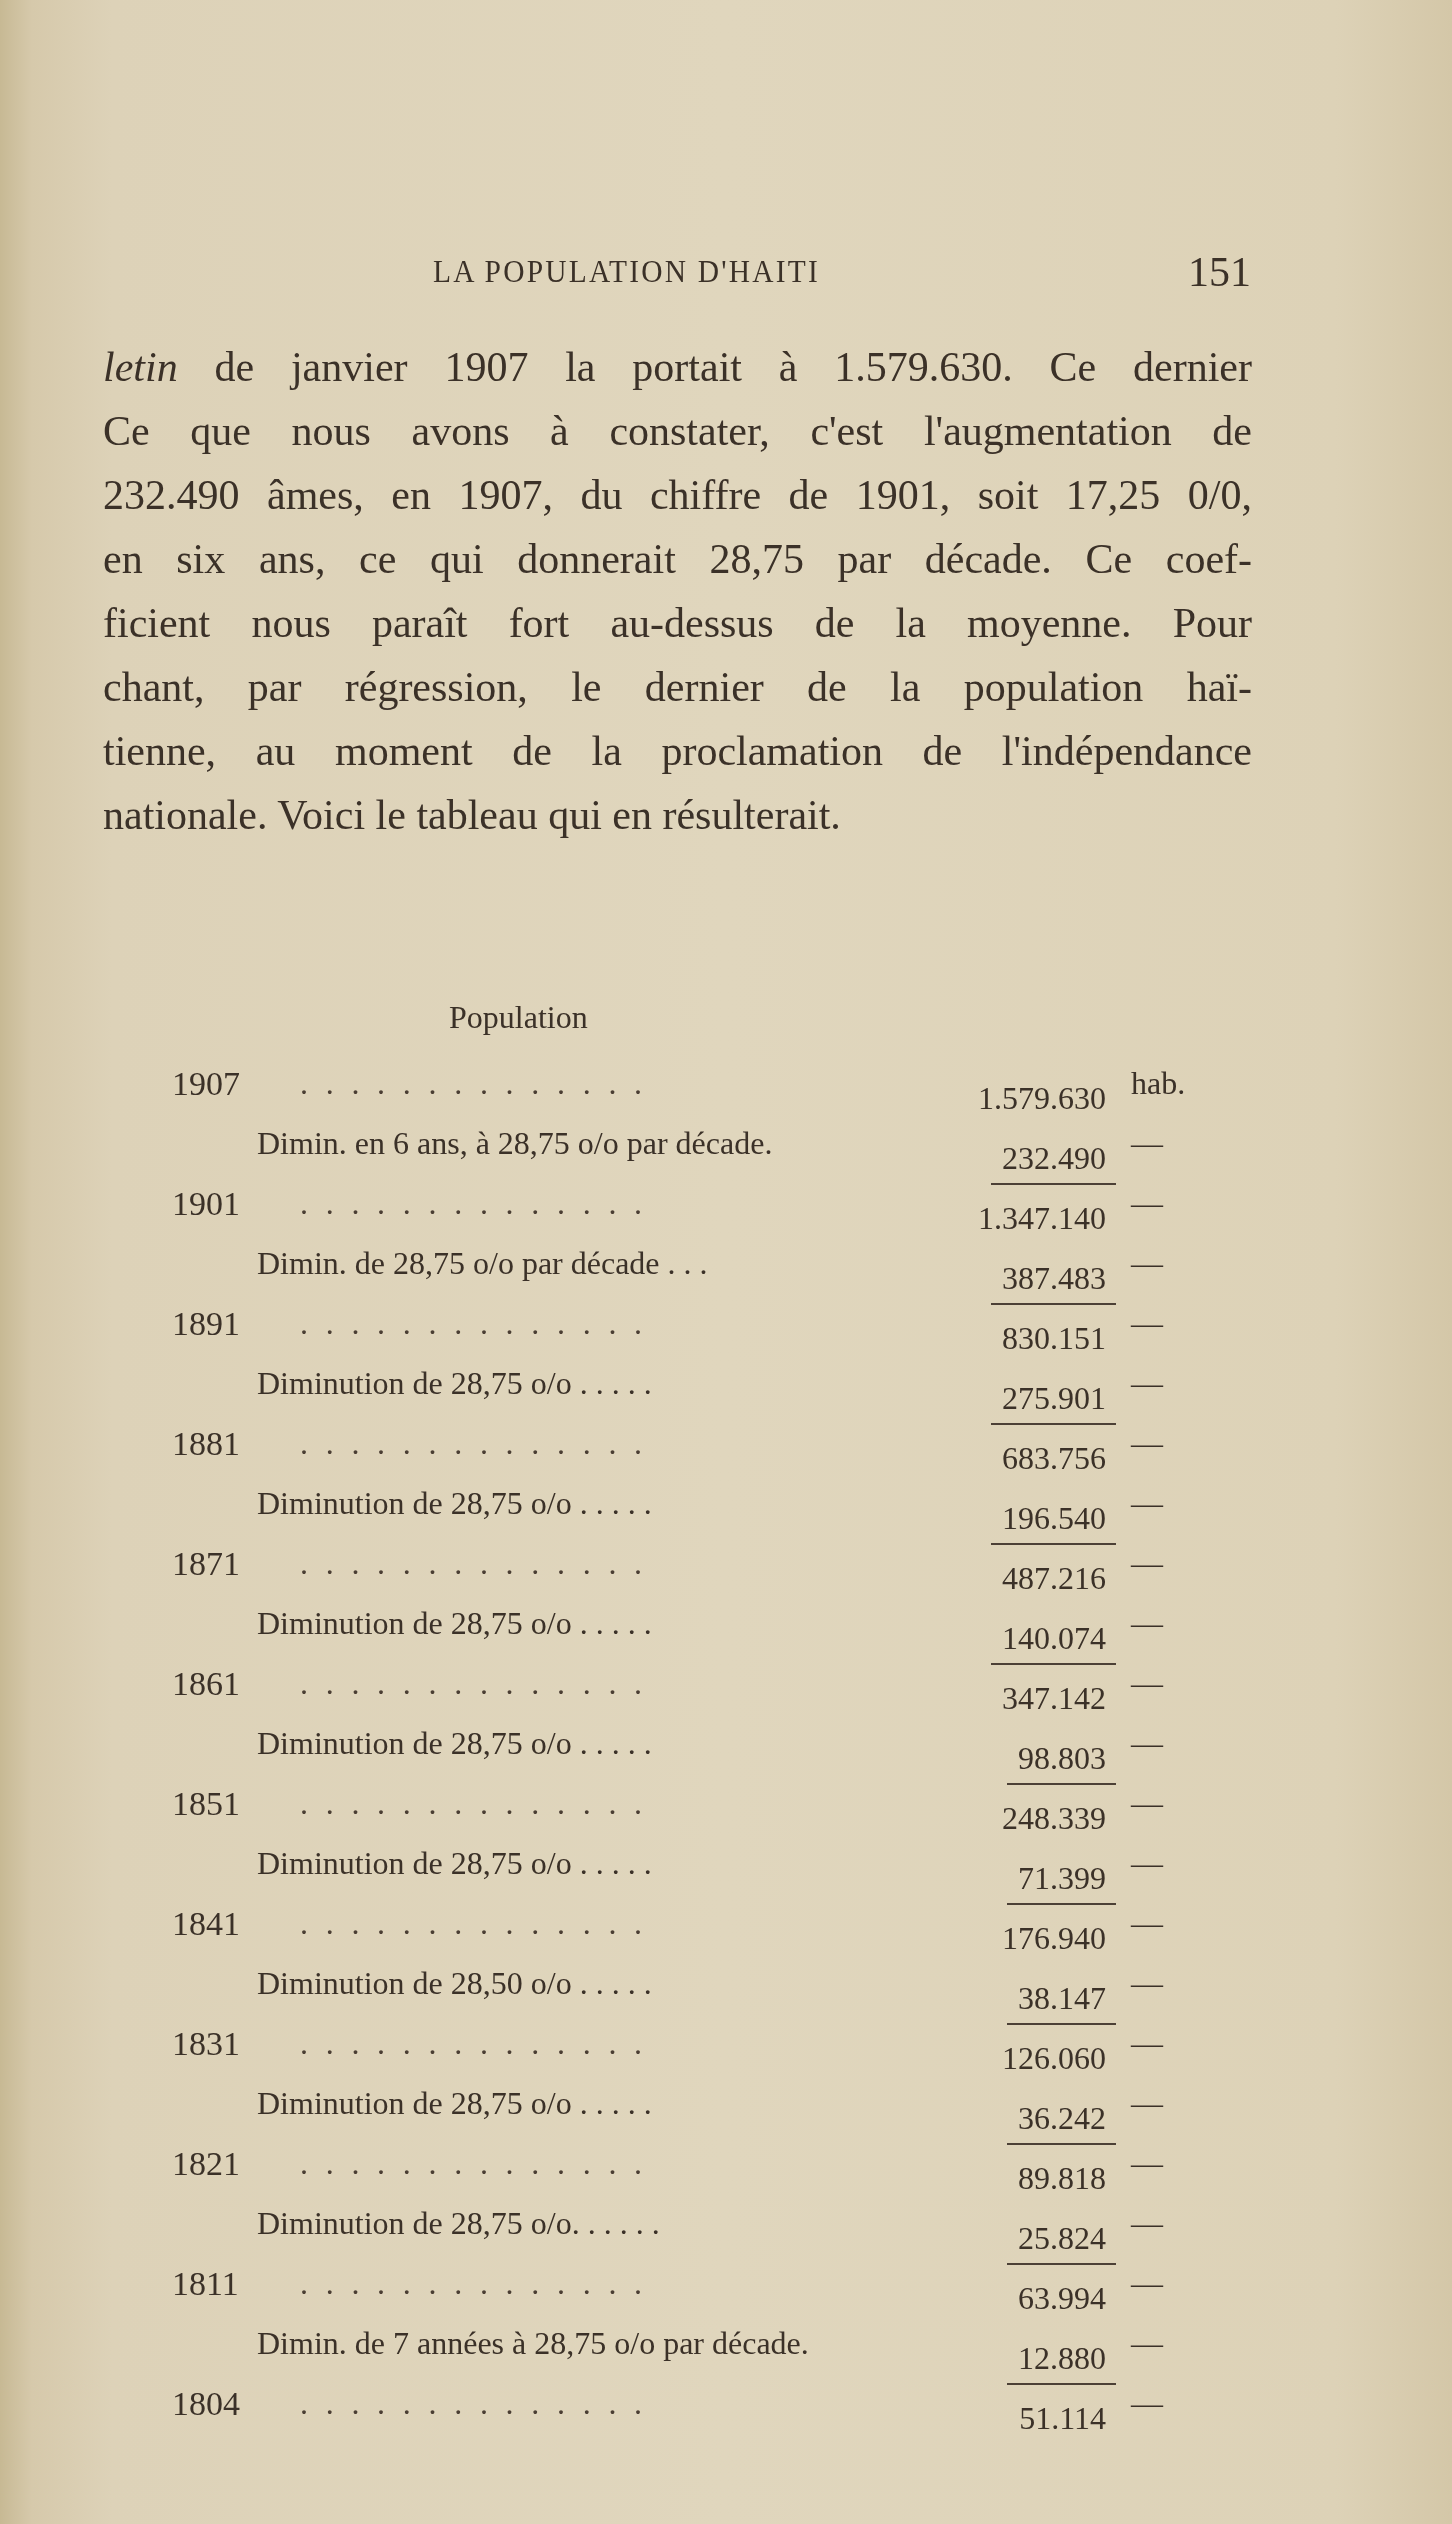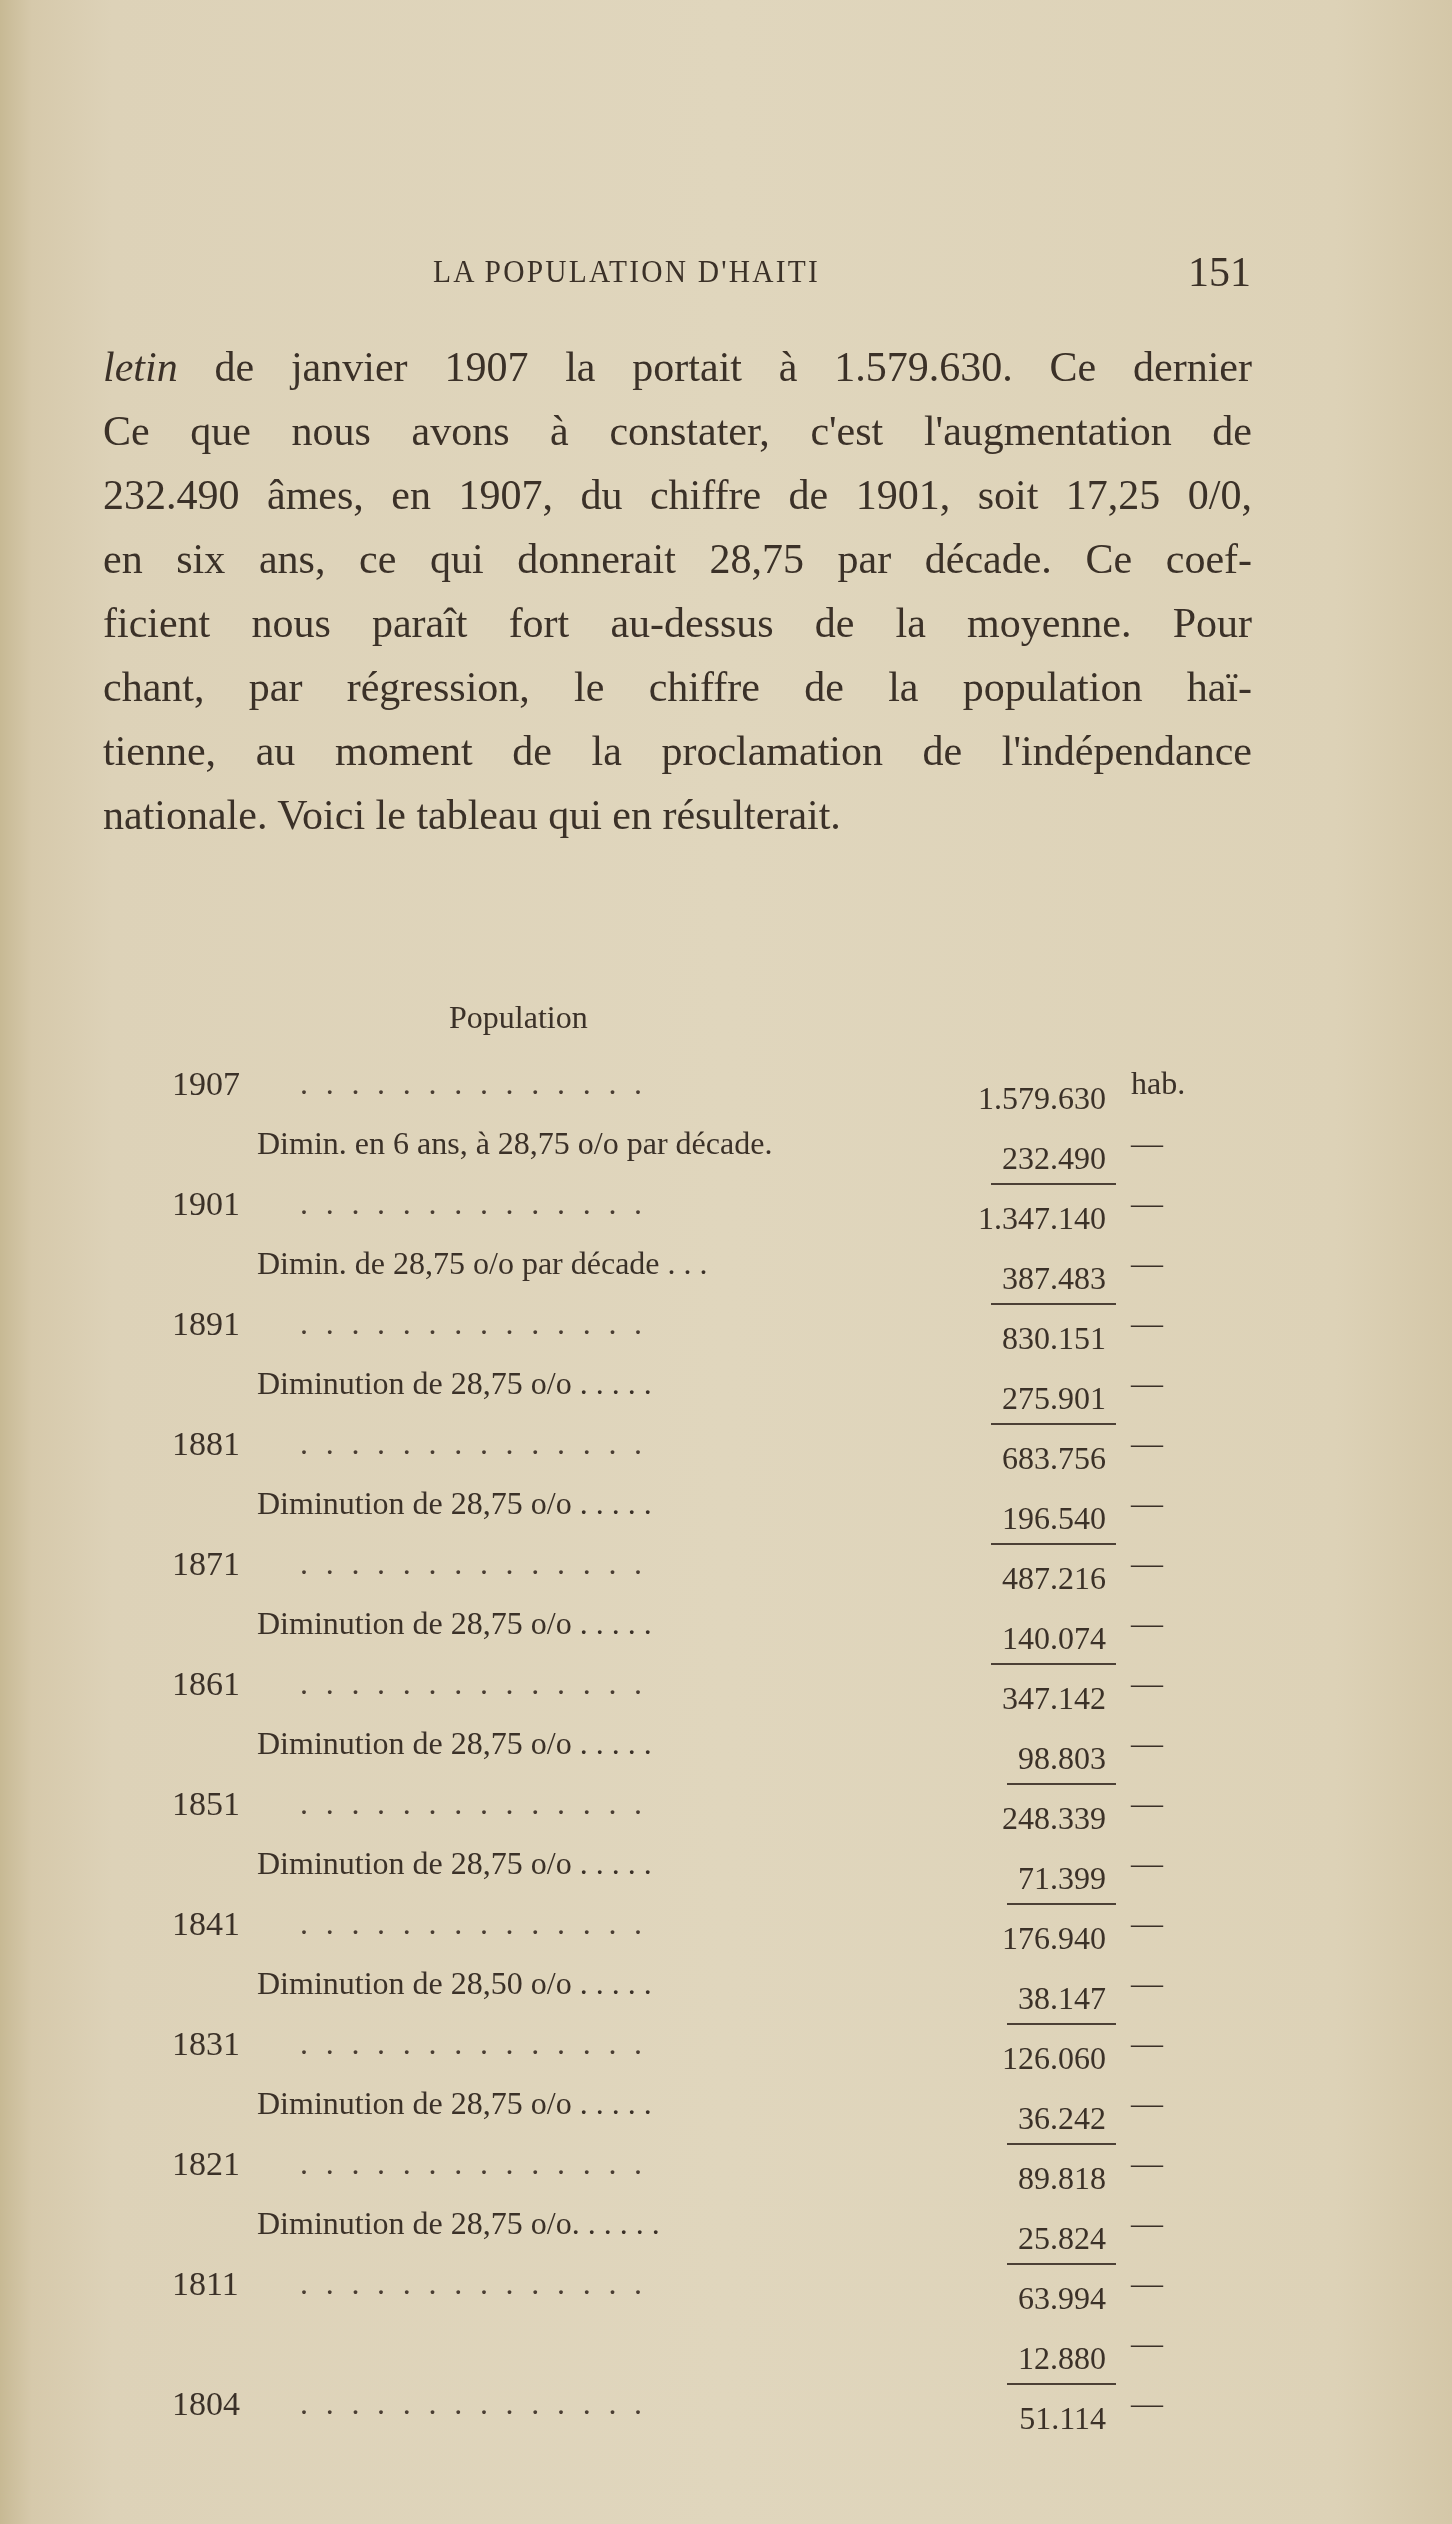--- a/index.html
+++ b/index.html
@@ -67,21 +67,21 @@
   <span class="running-title">LA POPULATION D'HAITI</span>
   <span class="page-number">151</span>
 </div>
 
 <div class="body-text">
   <span class="line"><i>letin</i><span> de janvier 1907 la portait à 1.579.630. Ce dernier</span></span>
   <span class="line">Ce que nous avons à constater, c'est l'augmentation de</span>
   <span class="line">232.490 âmes, en 1907, du chiffre de 1901, soit 17,25 0/0,</span>
   <span class="line">en six ans, ce qui donnerait 28,75 par décade. Ce coef-</span>
   <span class="line">ficient nous paraît fort au-dessus de la moyenne. Pour</span>
-  <span class="line">chant, par régression, le chiffre de la population haï-</span>
+  <span class="line">chant, par régression, le dernier de la population haï-</span>
   <span class="line">tienne, au moment de la proclamation de l'indépendance</span>
   <span class="line last">nationale. Voici le tableau qui en résulterait.</span>
 </div>
 
 <div class="table-caption">Population</div>
 
 <div class="pop-table" id="pop-table">
     <div class="row year">
       <span class="label">1907</span>
       <span class="leader">..............</span>
@@ -192,20 +192,21 @@
       <span class="value">25.824</span>
       <span class="unit">—</span>
     </div>
     <div class="row year">
       <span class="label">1811</span>
       <span class="leader">..............</span>
       <span class="value">63.994</span>
       <span class="unit">—</span>
     </div>
     <div class="row dimin">
+      <span class="label">Dimin. de 7 années à 28,75 o/o par décade.</span>
       <span class="value">12.880</span>
       <span class="unit">—</span>
     </div>
     <div class="row year">
       <span class="label">1804</span>
       <span class="leader">..............</span>
       <span class="value">51.114</span>
       <span class="unit">—</span>
     </div>
   </div>

